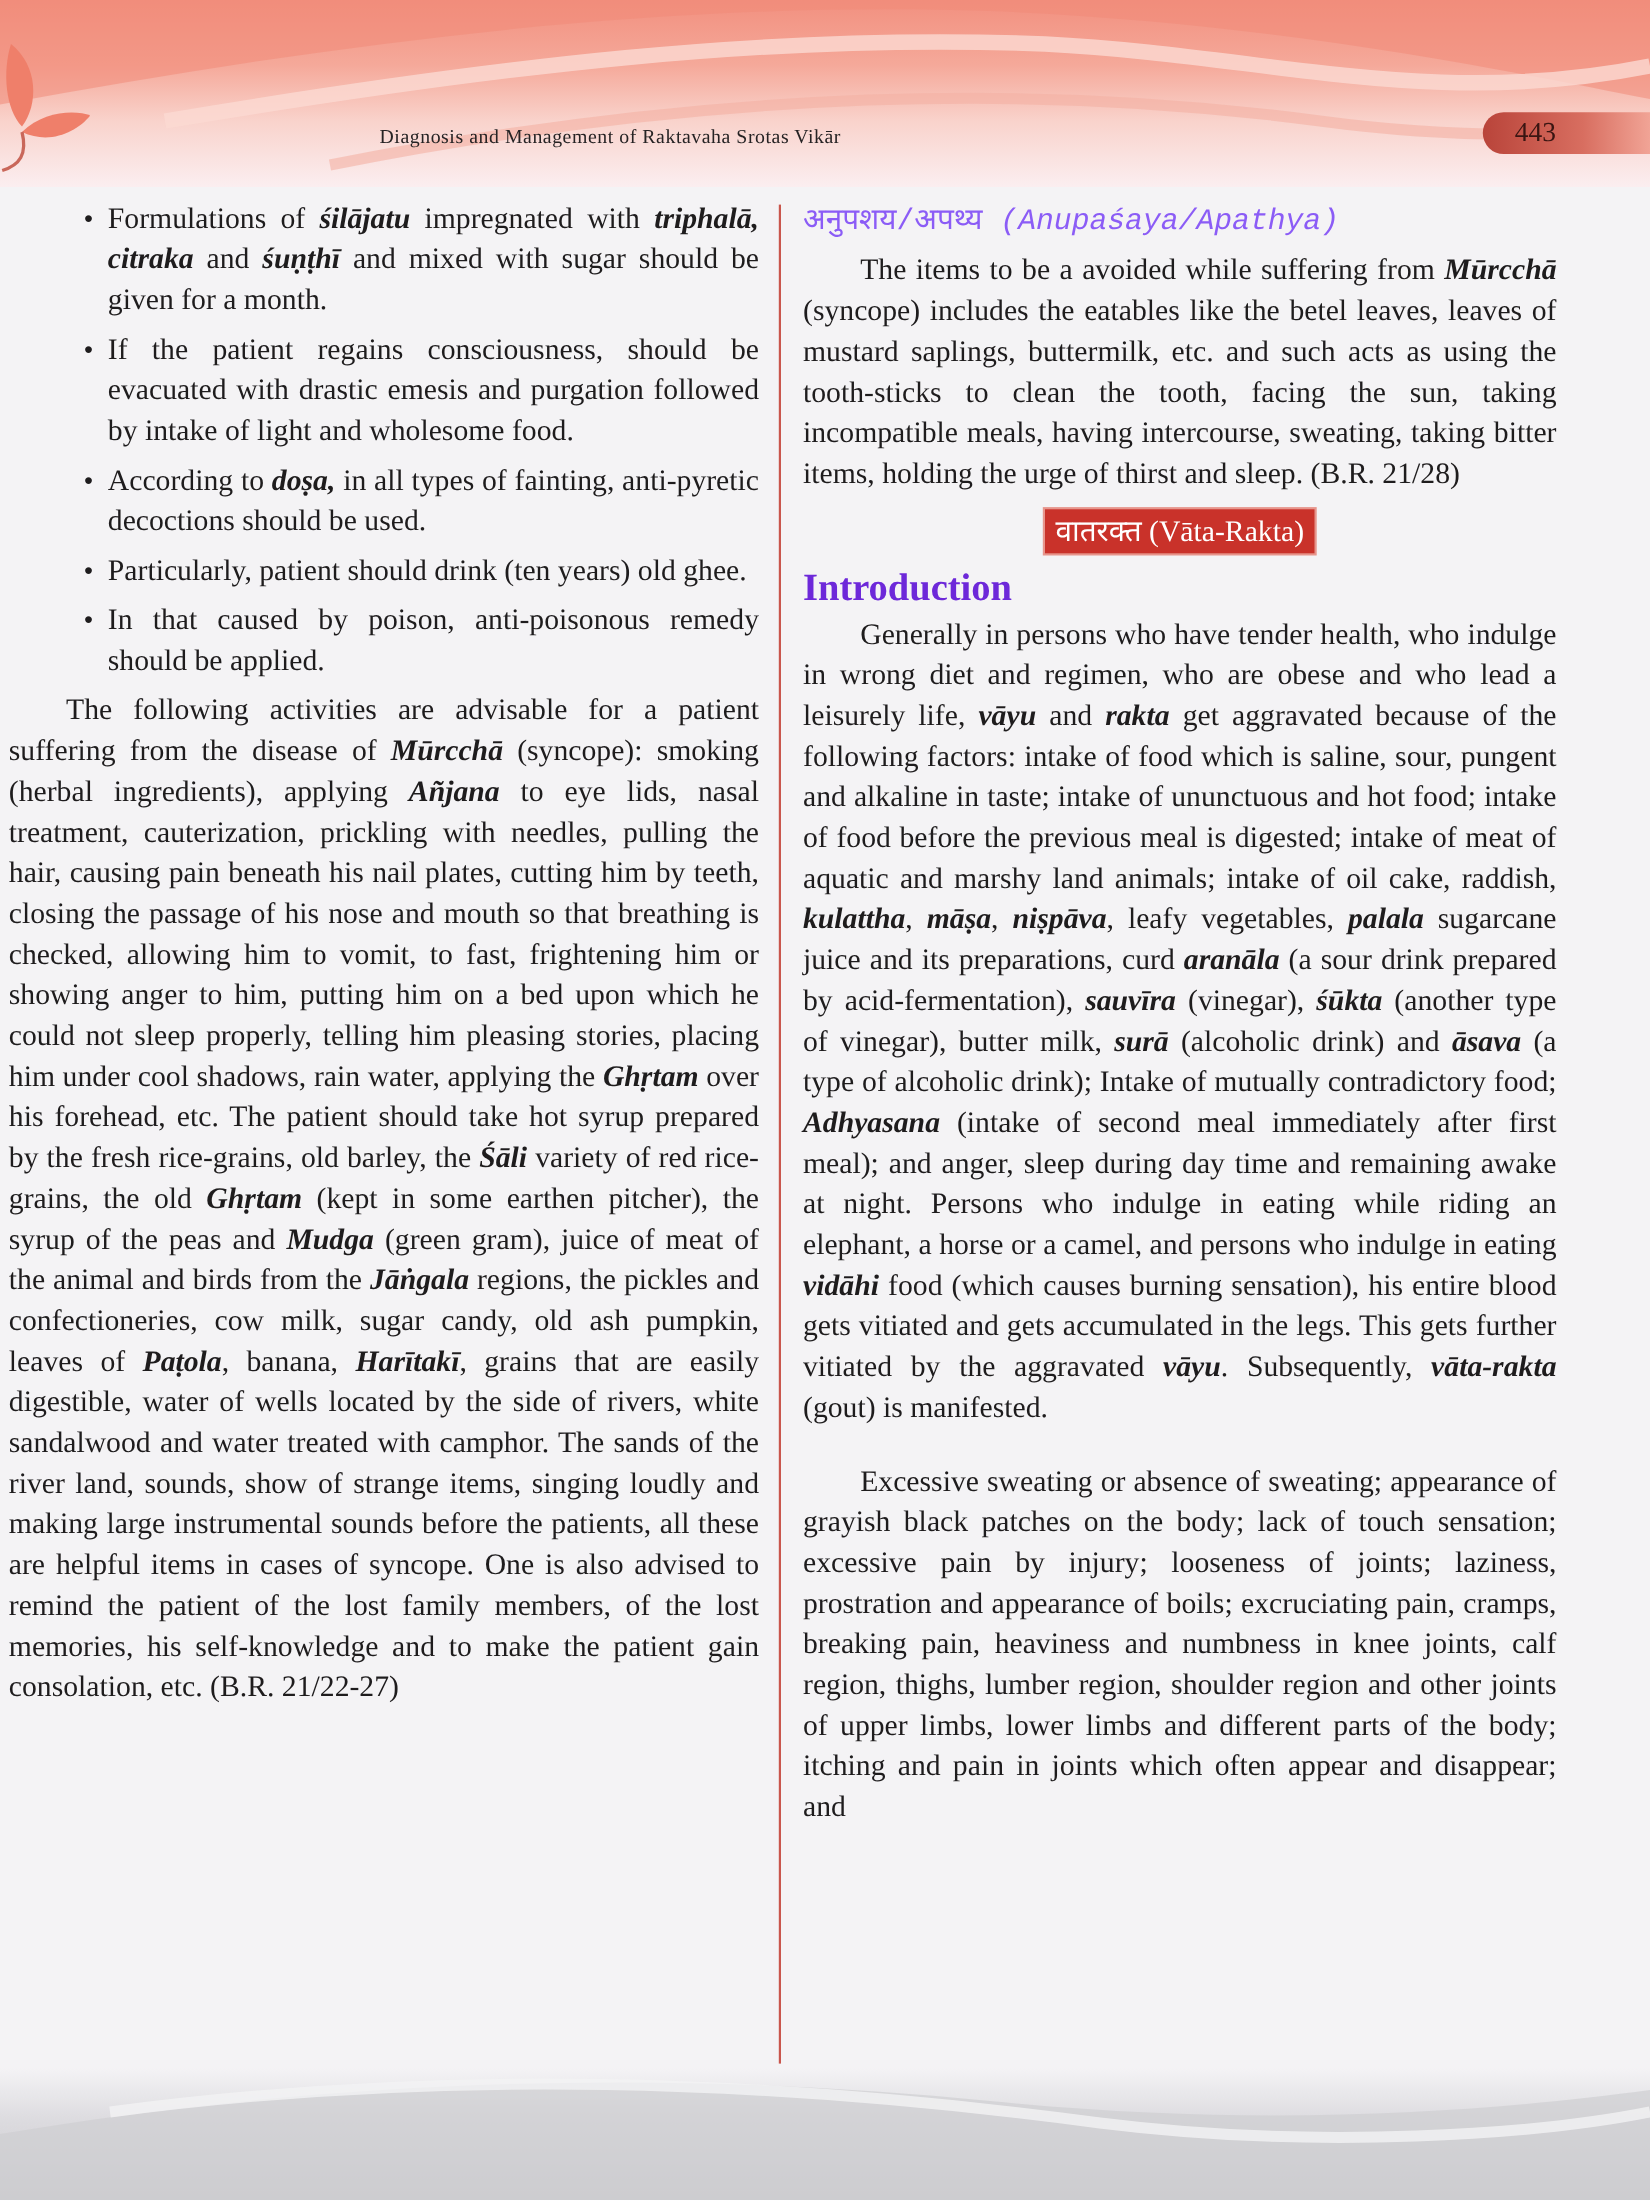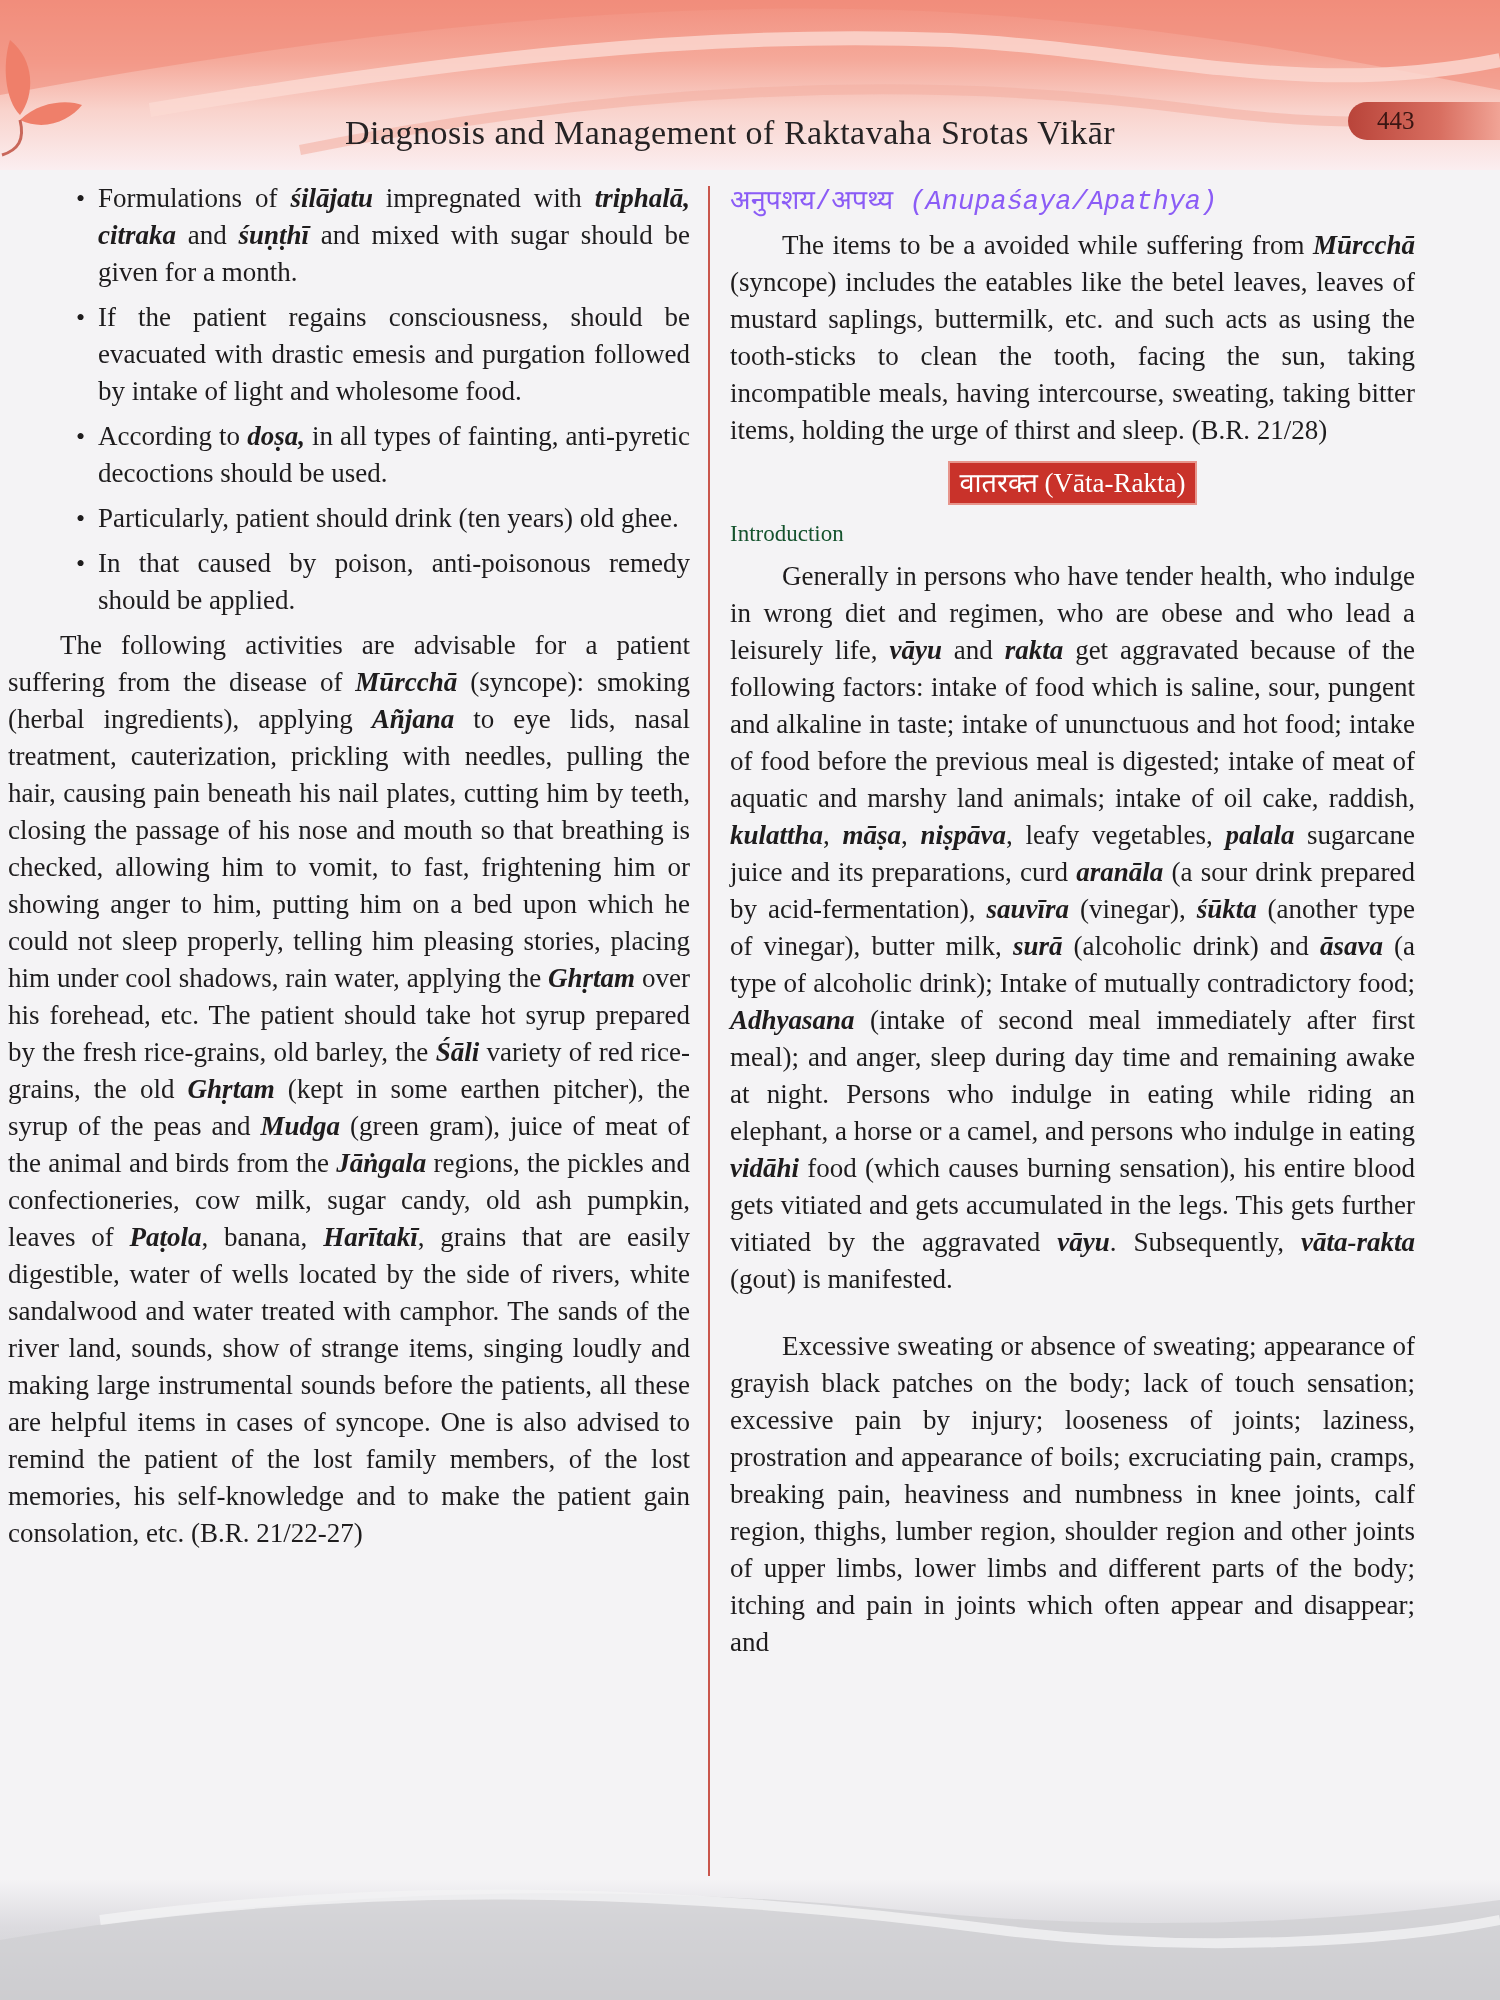--- a/index.html
+++ b/index.html
@@ -9,21 +9,21 @@
     font-family:"Liberation Serif","DejaVu Serif",serif;
     color:#1e1c1d;
   }
   .header-band {
     position:absolute; left:0; top:0; width:1500px; height:170px;
     background: linear-gradient(180deg,#f2907f 0%,#f5a99a 35%,#f9d3cc 65%,#fbeef0 100%);
     overflow:hidden;
   }
   .header-band svg { position:absolute; left:0; top:0; }
   .running-head {
-    position:absolute; left:345px; top:114px; font-size:34px; letter-spacing:0.5px;
+    position:absolute; left:345px; top:114px; font-size:18px; letter-spacing:0.5px;
     color:#262324;
   }
   .page-tab {
     position:absolute; left:1348px; top:102px; width:152px; height:38px;
     background: linear-gradient(90deg,#b9443a 0%,#d86e60 60%,#f1a496 100%);
     border-radius:22px 0 0 22px;
   }
   .page-number {
     position:absolute; left:1362px; top:107px; font-size:25px; color:#3a1512;margin-left:15px;
   }
@@ -50,21 +50,21 @@
   }
   .sec-head .dev { font-style:normal; }
   .para { text-indent:52px; margin:0; }
   .para + .para { margin-top:30px; }
   em { font-style:italic;font-weight:bold; }
   .banner-wrap { text-align:center; margin:14px 0 12px 0; }
   .banner {
     display:inline-block; background:#c9322a; color:#fff; font-size:27px;
     padding:2px 10px; line-height:36px; box-shadow:0 0 0 2px #e7958c;
   }
-  .intro-head { color:#14532d; font-weight:normal; font-size:23px; margin:6px 0 6px 0; }
+  .intro-head { color:#6d28d9; font-weight:bold; font-size:35px; margin:6px 0 6px 0; }
 </style>
 </head>
 <body>
 
 <div class="header-band">
   <svg width="1500" height="170">
     <path d="M0,95 C300,40 600,0 900,10 C1150,20 1350,60 1500,90 L1500,0 L0,0 Z" fill="#f18a78" opacity="0.55"></path>
     <path d="M150,110 C450,60 700,30 950,40 C1150,50 1300,100 1500,60" stroke="#fbd9d2" stroke-width="14" fill="none" opacity="0.8"></path>
     <path d="M300,150 C600,90 900,70 1200,110 C1350,130 1450,120 1500,115" stroke="#f3b0a4" stroke-width="10" fill="none" opacity="0.6"></path>
   </svg>

